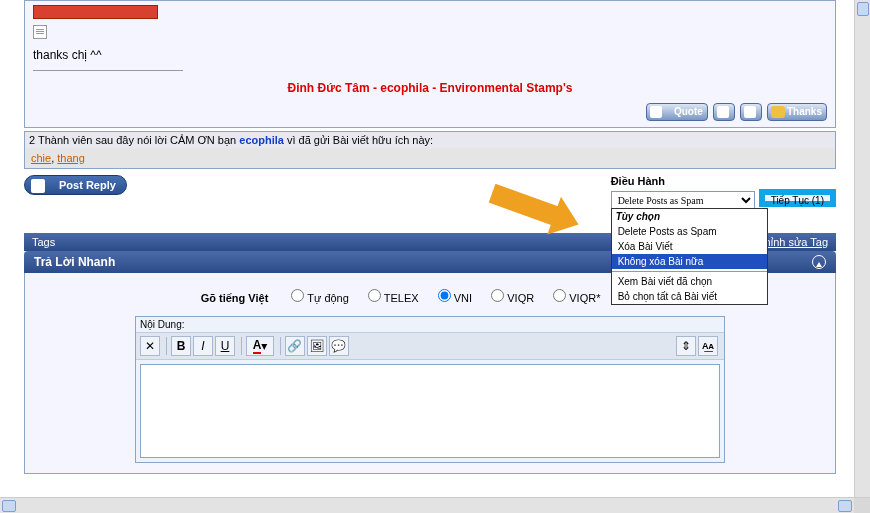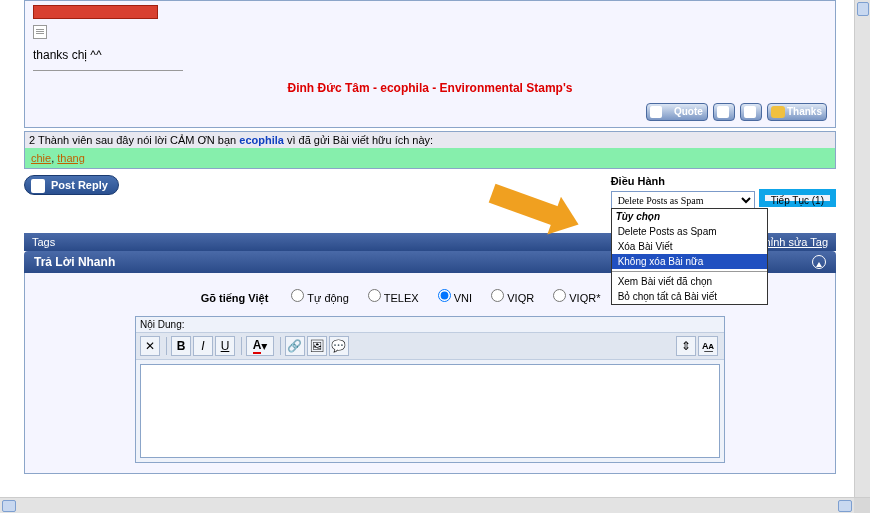--- a/index.html
+++ b/index.html
@@ -20,25 +20,25 @@
 .sig-line{border-top:1px solid #999;width:150px;margin:6px 0 10px}
 .sig{text-align:center;color:#d00;font-weight:bold;font-size:12px;margin-bottom:8px}
 .btn-row{text-align:right}
 .pbtn{display:inline-block;background:linear-gradient(#dce6f4,#7a96c4);border:1px solid #4a6aa0;border-radius:4px;padding:2px 6px;margin-left:2px;vertical-align:middle;height:18px;position:relative}
 .pbtn.q{width:62px}
 .pbtn.s{width:22px}
 .pbtn.th{width:60px;background:linear-gradient(#dce6f4,#7a96c4)}
 .pbtn .lbl{color:#fff;font-weight:bold;font-size:10px;position:absolute;right:4px;top:2px}
 .pbtn .ico-pen{position:absolute;left:3px;top:2px;width:12px;height:12px;background:#fff;border-radius:2px}
 .pbtn.th .thumb-up{position:absolute;left:3px;top:2px;width:14px;height:12px;background:#f0c040;border-radius:3px}
-.thanks-box{border:1px solid #8ba5c9;background:#86efac;padding:4px 6px;margin-bottom:6px}
+.thanks-box{border:1px solid #8ba5c9;background:#e5e5e5;padding:4px 6px;margin-bottom:6px}
 .thanks-box .hdr{background:#e8e8f0;padding:2px 4px;margin:-4px -6px 4px;font-size:11px}
 .thanks-box a{color:#c06000;text-decoration:underline}
 .eco{color:#1040c0;font-weight:bold}
-.reply-btn{display:inline-block;background:linear-gradient(#4870b0,#2a5090);border:1px solid #1a3a70;border-radius:10px;padding:3px 10px 3px 26px;color:#fff;font-weight:bold;font-size:11px;position:relative}
+.reply-btn{display:inline-block;background:linear-gradient(#4870b0,#2a5090);border:1px solid #1a3a70;border-radius:10px;padding:3px 10px 3px 34px;color:#fff;font-weight:bold;font-size:11px;position:relative}
 .reply-btn:before{content:"";position:absolute;left:6px;top:3px;width:14px;height:14px;background:#fff;border-radius:2px}
 .mod-row{display:flex;align-items:flex-start;margin-top:4px;position:relative}
 .mod-left{flex:1}
 .mod-right{position:relative}
 .mod-lbl{font-weight:bold;font-size:11px;margin-bottom:2px}
 .sel{width:144px;height:18px;border:1px solid #7b9ac9;background:#fff;font-size:10px;padding:1px 2px;font-family:Verdana}
 .tt-btn{height:18px;border:6px solid #0ea5e9;background:#eef2fa;font-size:10px;padding:0 6px;margin-left:4px;cursor:pointer}
 .dropdown{position:absolute;top:33px;left:0;width:157px;background:#fff;border:1px solid #333;z-index:20;font-size:10px}
 .dd-hdr{font-weight:bold;font-style:italic;padding:2px 4px}
 .dd-item{padding:2px 6px;cursor:pointer}

